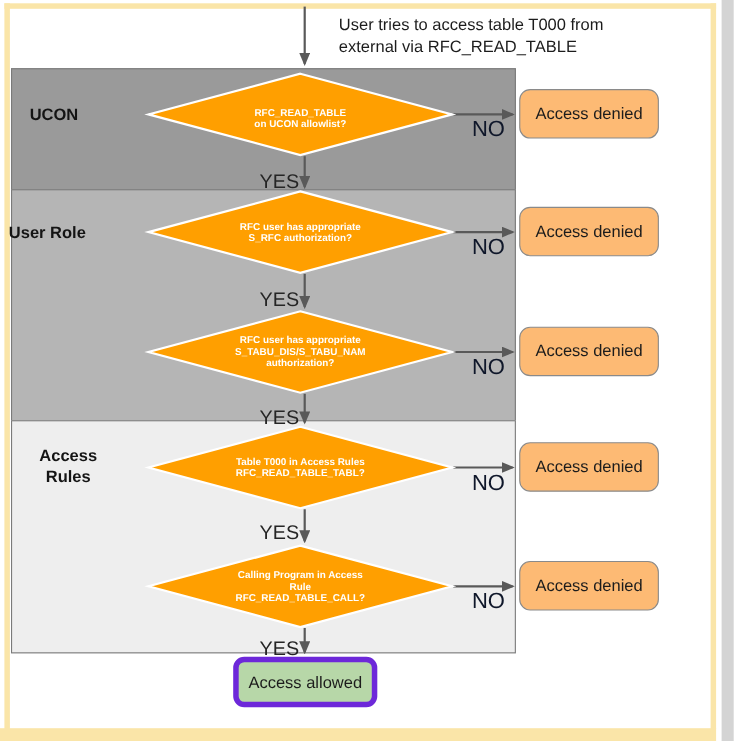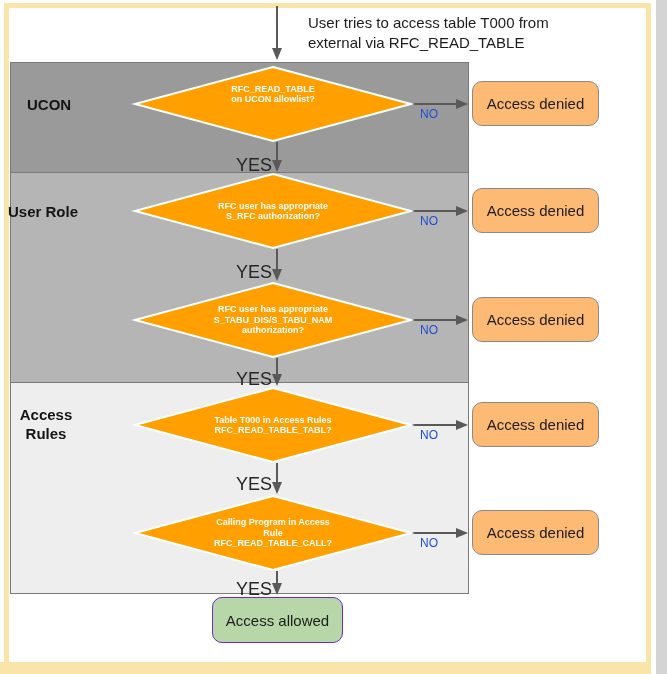--- a/index.html
+++ b/index.html
@@ -22,63 +22,63 @@
   .lane-ucon        {top:62px;height:111px;background:#9a9a9a;}
   .lane-user-role   {top:172px;height:211px;background:#b5b5b5;}
   .lane-access-rules{top:382px;height:212px;background:#eeeeee;}
 
   .lane-label{
     z-index:5;font-size:15px;font-weight:bold;color:#141414;
     white-space:pre-line;text-align:center;line-height:19px;
   }
   .lane-label-1{left:27px;top:95px;text-align:left;}
   .lane-label-2{left:8px;top:202px;text-align:right;}
-  .lane-label-3{left:8px;top:405px;width:76px;}
+  .lane-label-3{left:24px;top:405px;width:76px;}
 
   
   svg.connectors{left:0;top:0;z-index:3;pointer-events:none;}
 
   
   .start-text{
     left:308px;top:13px;width:330px;z-index:5;
     font-size:15px;line-height:20px;color:#1c1c1c;white-space:pre-line;
   }
 
   
   .dq{
     left:163px;width:220px;height:44px;z-index:5;
     display:flex;align-items:center;justify-content:center;
     font-size:9px;font-weight:bold;line-height:10.5px;color:#ffffff;
     text-align:center;white-space:pre-line;
   }
-  .dq1{top:72px;} .dq2{top:189px;} .dq3{top:298px;} .dq4{top:403px;} .dq5{top:511px;}
+  .dq1{top:85px;} .dq2{top:189px;} .dq3{top:298px;} .dq4{top:403px;} .dq5{top:511px;}
 
   
   .yes{
     left:190px;width:82px;z-index:5;text-align:right;
     font-size:18px;color:#252525;margin-top:12px;
   }
   .yes1{top:143px;} .yes2{top:250px;} .yes3{top:357px;} .yes4{top:462px;} .yes5{top:567px;}
   .no{
-    left:420px;width:48px;z-index:5;
-    font-size:12px;color:#1d4ed8;
+    left:420px;width:48px;z-index:5;text-align:center;
+    font-size:20px;color:#0f172a;
   }
   .no1{top:107px;} .no2{top:214px;} .no3{top:323px;} .no4{top:428px;} .no5{top:536px;}
 
   
   .denied{
     left:472px;width:127px;height:45px;z-index:5;
     background:#fdba74;border:1px solid #8a8a8a;border-radius:10px;
     display:flex;align-items:center;justify-content:center;
     font-size:15px;color:#1c1c1c;box-sizing:border-box;
   }
   .denied1{top:81px;} .denied2{top:188px;} .denied3{top:297px;} .denied4{top:402px;} .denied5{top:510px;}
   .allowed{
     left:212px;top:597px;width:131px;height:46px;z-index:5;
-    background:#b7d7a8;border:1px solid #6d28d9;border-radius:10px;
+    background:#b7d7a8;border:5px solid #6d28d9;border-radius:10px;
     display:flex;align-items:center;justify-content:center;
     font-size:15px;color:#1c1c1c;box-sizing:border-box;
   }
 </style>
 </head>
 <body>
 
 <div class="abs frame-top"></div>
 <div class="abs frame-left"></div>
 <div class="abs frame-right"></div>

